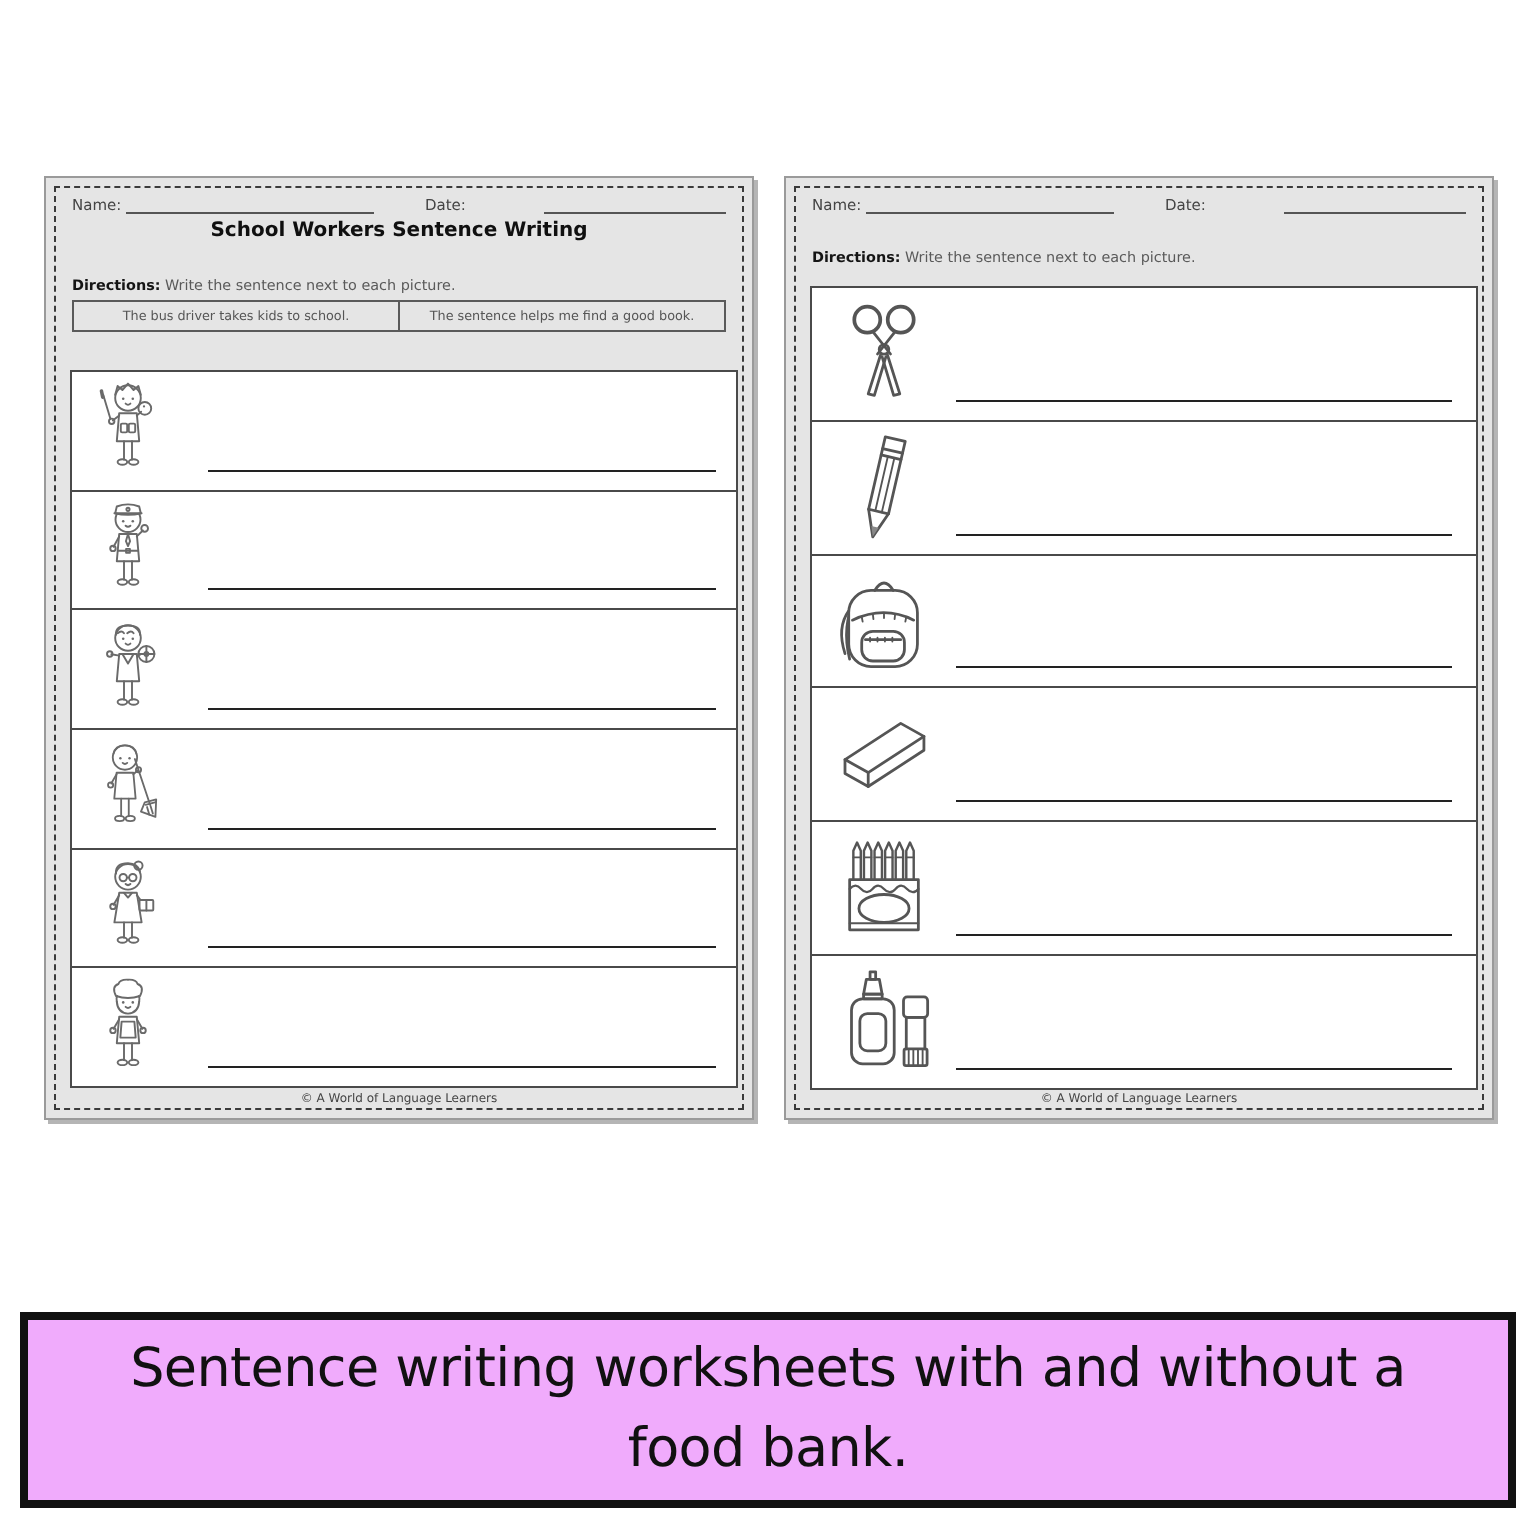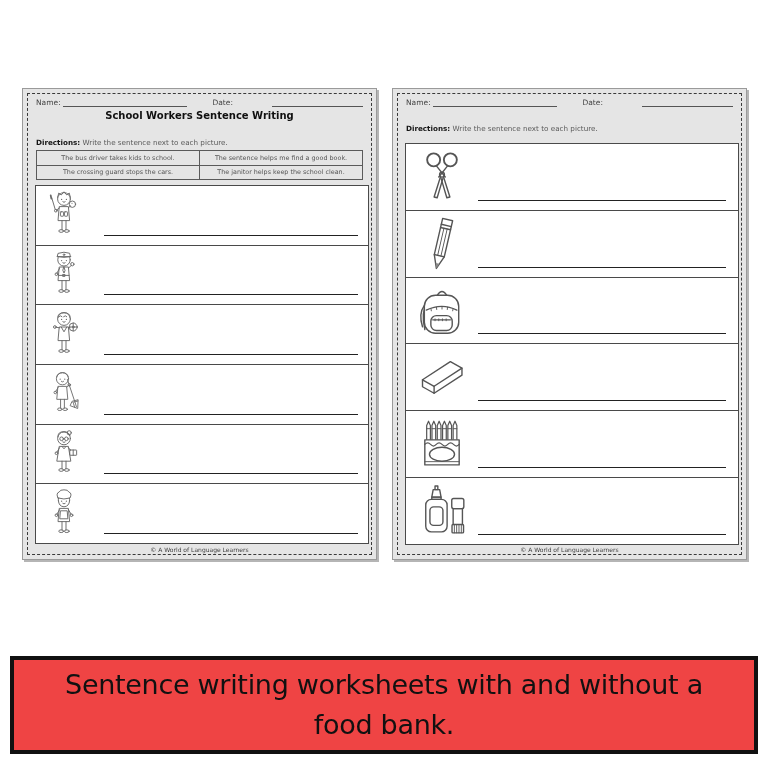--- a/index.html
+++ b/index.html
@@ -37,21 +37,21 @@
   .page-right .icon-slot{left:10px;}
   .write-line{position:absolute;left:68px;right:10px;bottom:9px;border-bottom:1.2px solid #222;}
   .page-right .write-line{left:72px;right:12px;}
 
   .page-footer{position:absolute;bottom:6px;left:0;right:0;text-align:center;
                font-size:6px;color:#444;}
 
   
   .caption-box{position:absolute;left:10px;top:656px;width:740px;height:90px;
                border:4px solid #111;display:flex;flex-direction:column;
-               align-items:center;justify-content:center;background:#ef4444;}
+               align-items:center;justify-content:center;background:#f0abfc;}
   .caption-box div{font-size:27px;color:#111;line-height:1.5;letter-spacing:-0.3px;}
 
   svg{display:block;}
 </style>
 </head>
 <body>
 
 <div class="pin">
 
   <div class="page page-left">
@@ -69,24 +69,20 @@
           </span>
       </div>
       <div class="title">School Workers Sentence Writing</div>
       <div class="directions"><b>Directions:</b><span> Write the sentence next to each picture.</span></div>
 
       <table class="word-bank">
         <tbody>
             <tr>
           <td>The bus driver takes kids to school.</td>
           <td>The sentence helps me find a good book.</td>
-        </tr>
-        <tr>
-          <td>The crossing guard stops the cars.</td>
-          <td>The janitor helps keep the school clean.</td>
         </tr>
       </tbody>
         </table>
     </div>
 
     <div class="rows-box">
 
       <div class="pic-row">
         <span class="icon-slot">
           <svg width="32" height="54" viewBox="0 0 40 62" fill="none" stroke="#6a6a6a" stroke-width="1.2" stroke-linecap="round" stroke-linejoin="round">

